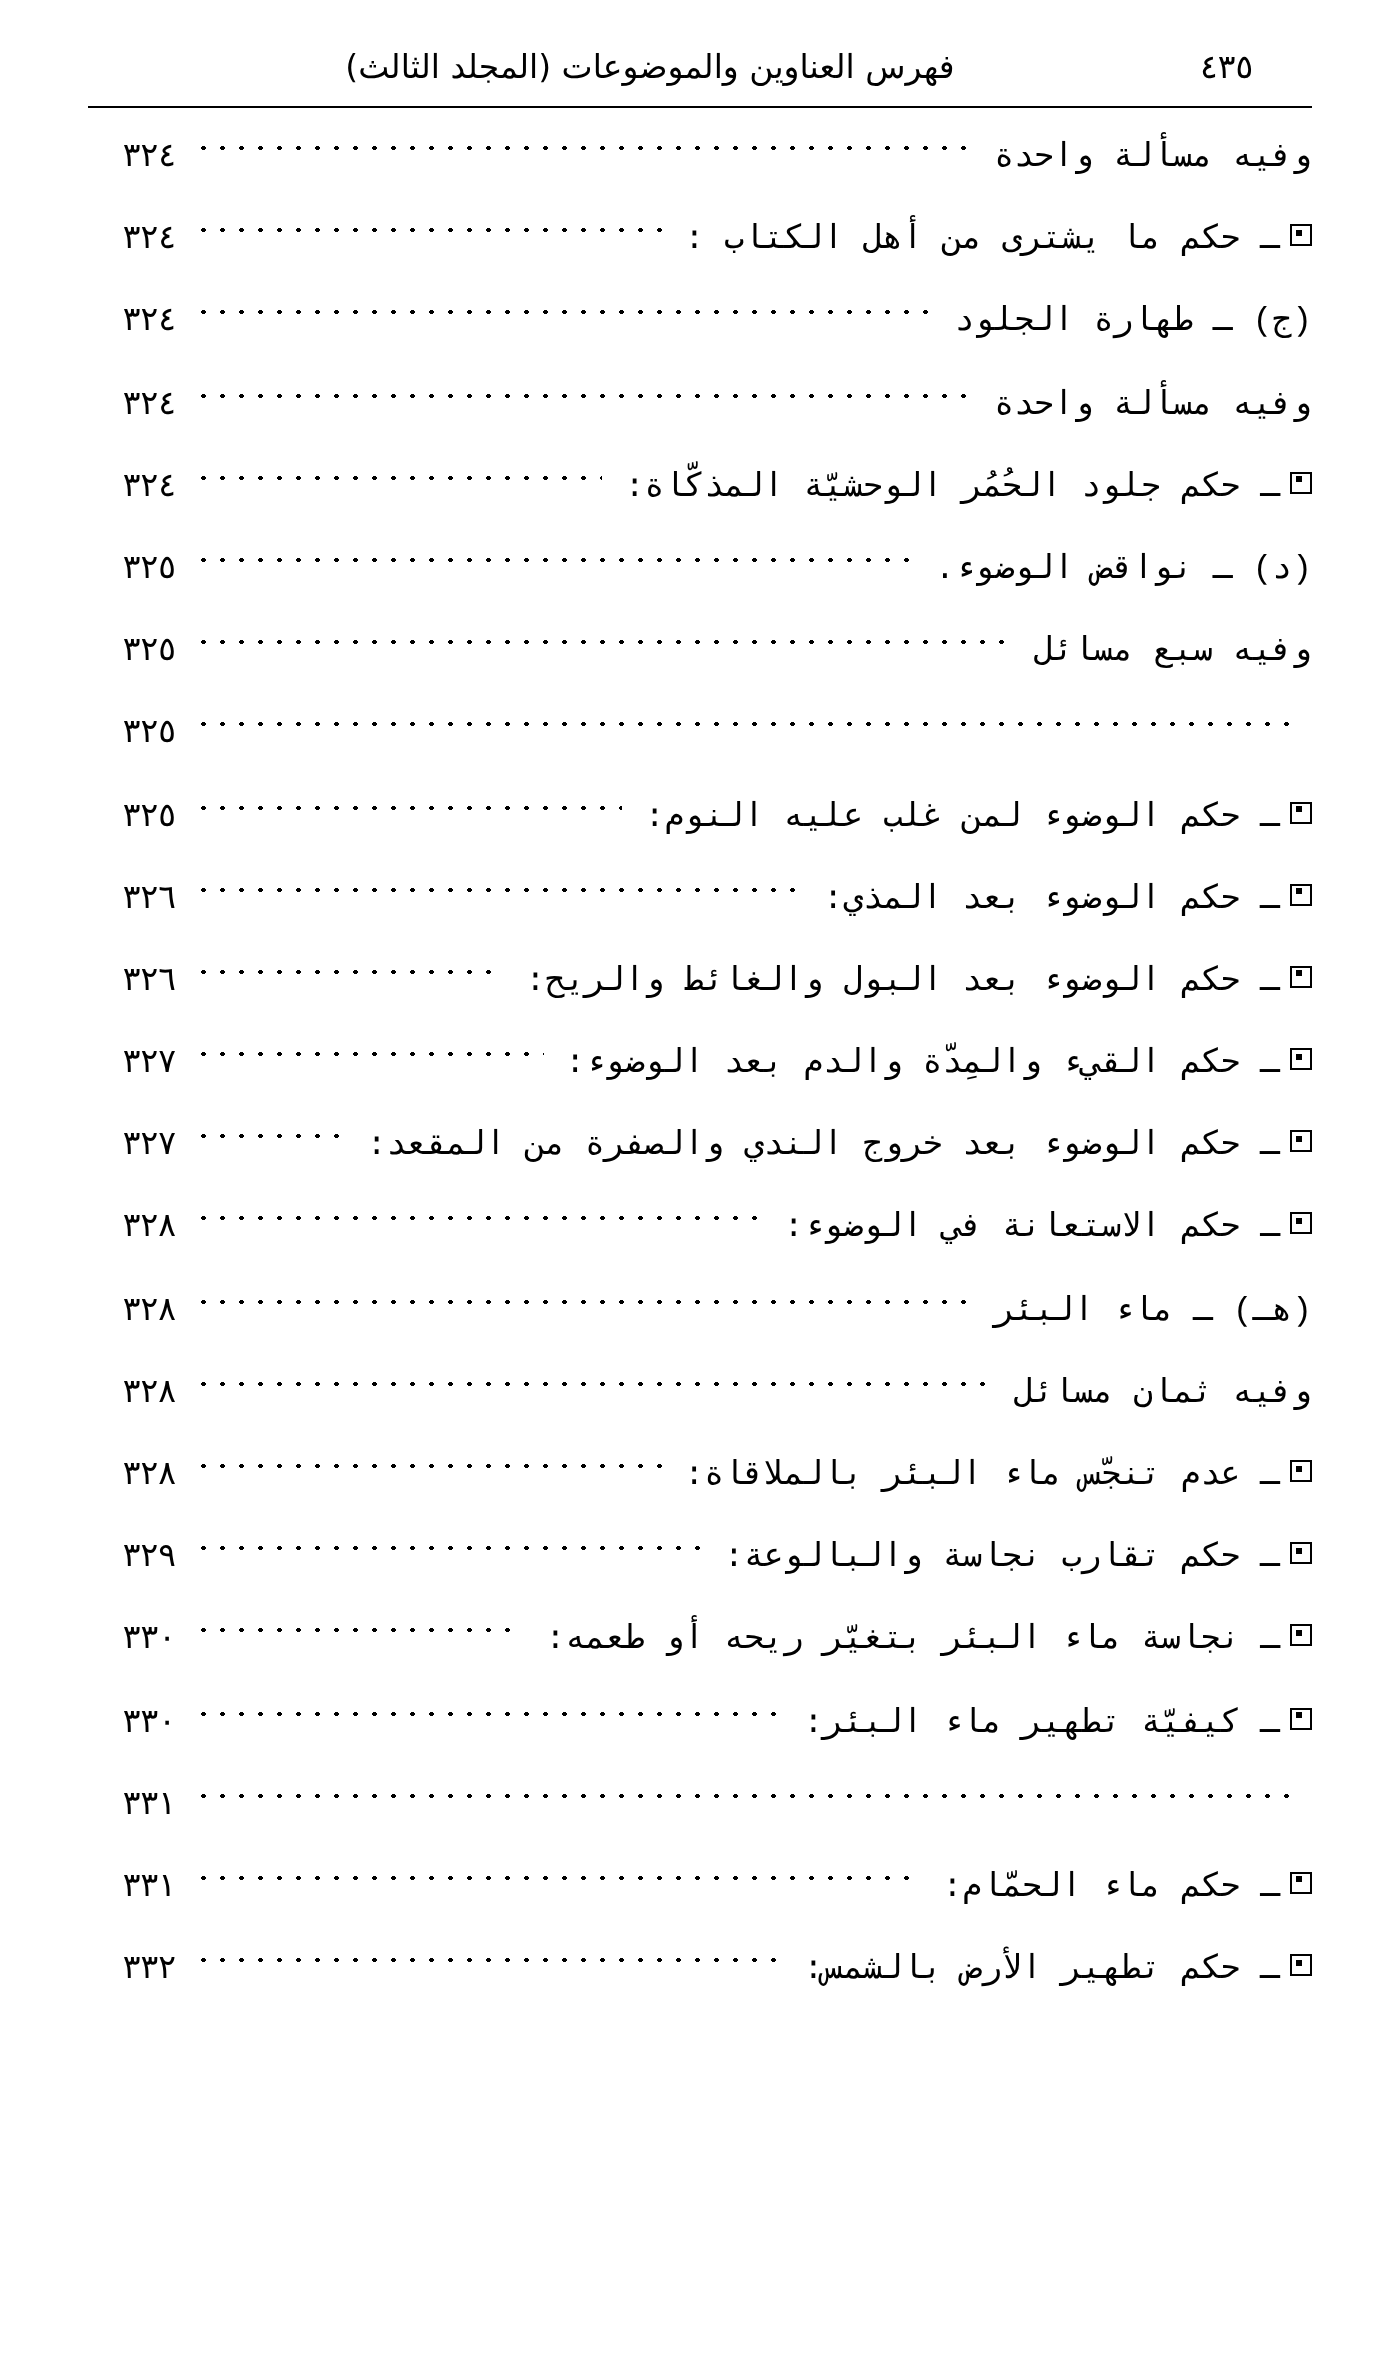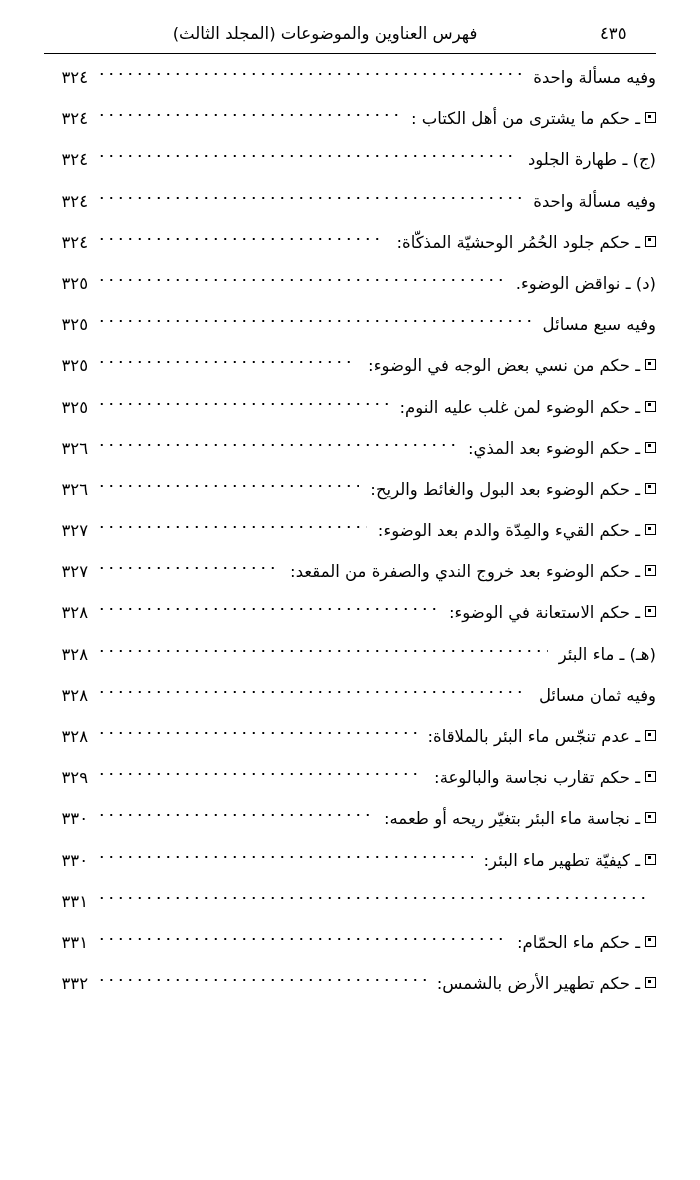--- a/index.html
+++ b/index.html
@@ -67,20 +67,21 @@
     white-space: nowrap;
   }
   
   .entry-text {
     flex: 0 0 auto;
     padding-left: 6px;
     display: flex;
     flex-direction: row;
     align-items: baseline;
     gap: 5px;
+    font-family: Liberation Mono, monospace;
   }
   .bullet {
     display: inline-block;
     width: 9px;
     height: 9px;
     border: 1.2px solid #000;
     position: relative;
     top: -1px;
     flex: 0 0 auto;
   }
@@ -176,24 +177,20 @@
         <span class="pagenum">٣٢٥</span>
       </div>
       <div class="entry plain">
         <div class="entry-text">
           <span class="label">وفيه سبع مسائل</span>
         </div>
         <span class="dots"></span>
         <span class="pagenum">٣٢٥</span>
       </div>
       <div class="entry">
-        <div class="entry-text">
-          <span class="bullet"></span>
-          <span class="label">ـ حكم من نسي بعض الوجه في الوضوء:</span>
-        </div>
         <span class="dots"></span>
         <span class="pagenum">٣٢٥</span>
       </div>
       <div class="entry">
         <div class="entry-text">
           <span class="bullet"></span>
           <span class="label">ـ حكم الوضوء لمن غلب عليه النوم:</span>
         </div>
         <span class="dots"></span>
         <span class="pagenum">٣٢٥</span>

